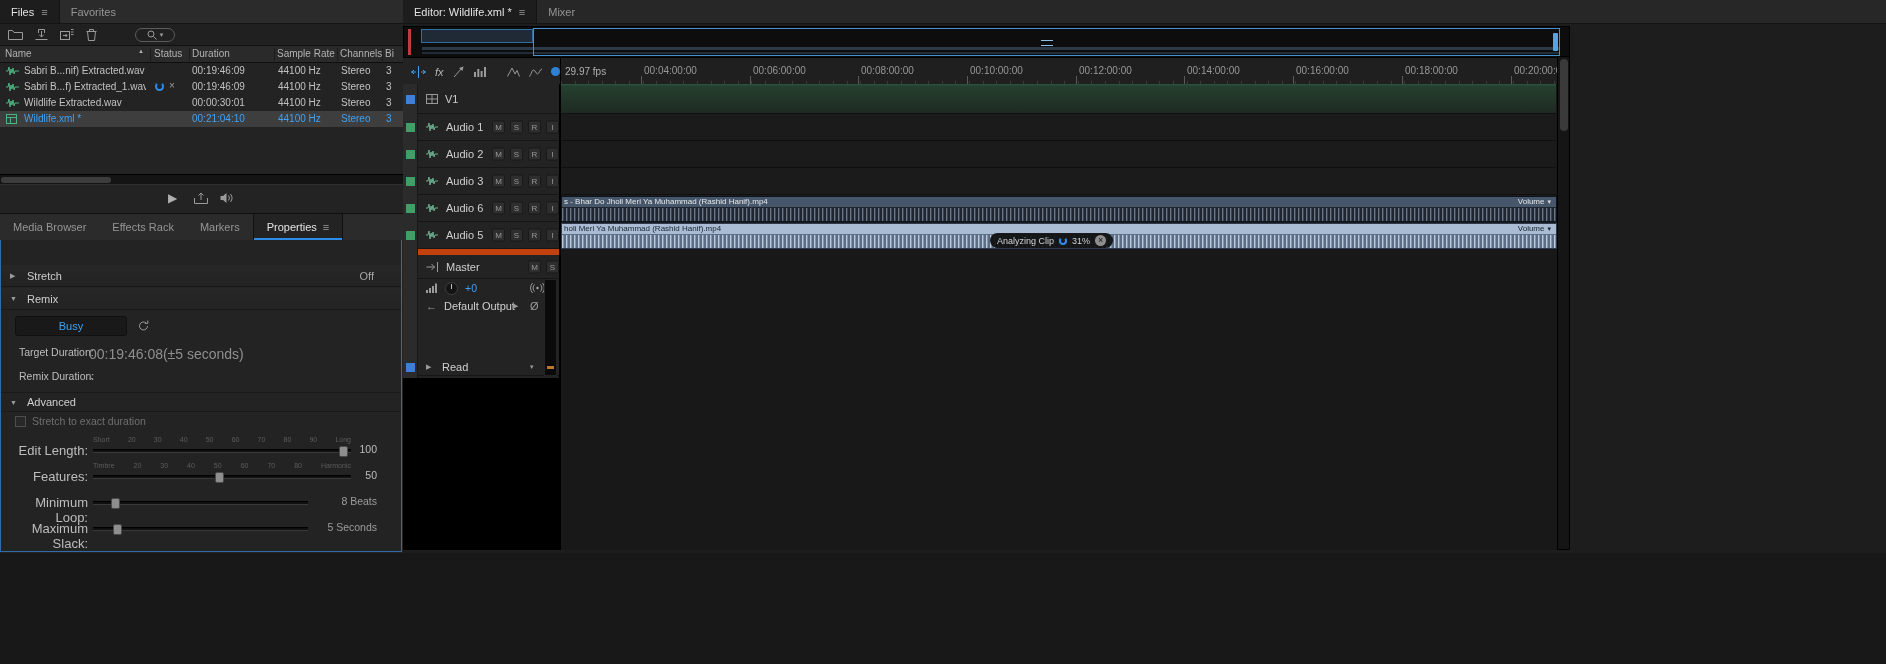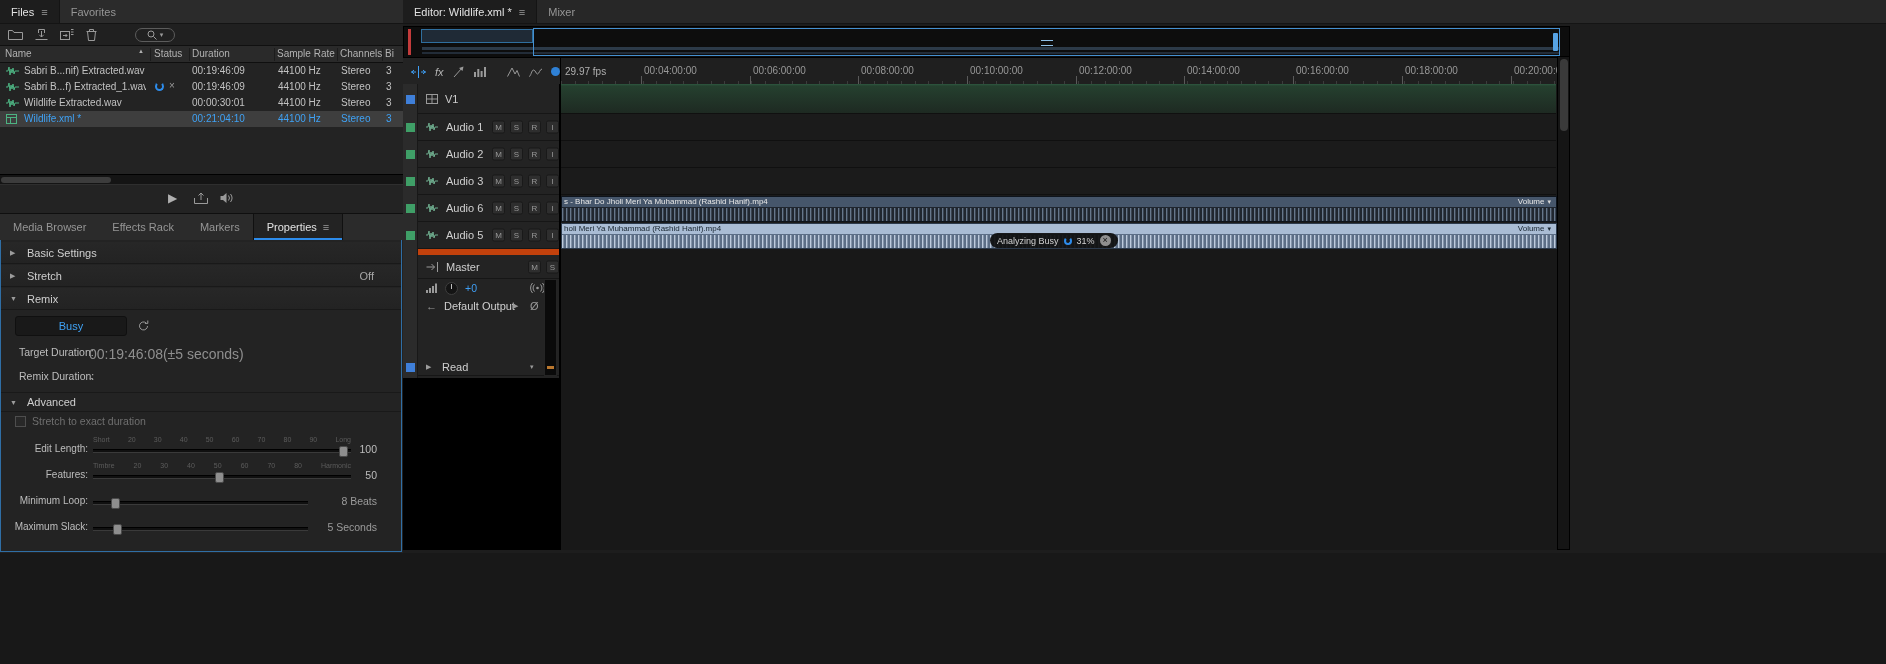--- a/index.html
+++ b/index.html
@@ -43,21 +43,21 @@
 .sechdr{position:absolute;left:0;right:0;height:22px;border-bottom:1px solid #191919;background:linear-gradient(#272727,#232323);display:flex;align-items:center;gap:8px;padding:0 9px;color:#cfcfcf;font-size:11px}
 .tri{font-size:7px;color:#9c9c9c;width:9px}
 .off-val{margin-left:auto;color:#a6a6a6;padding-right:18px}
 .busy-btn{position:absolute;left:14px;top:76px;width:112px;height:20px;background:#191919;border:1px solid #101010;border-radius:3px;color:#3fa2f5;font-size:11px;display:flex;align-items:center;justify-content:center}
 .re-ic{position:absolute;left:136px;top:79px}
 .prow-label{position:absolute;color:#bdbdbd;font-size:10.5px}
 .prow-val{position:absolute;color:#8f8f8f;font-size:14px}
 .chk{position:absolute;left:14px;top:176px;width:11px;height:11px;background:#282828;border:1px solid #4e4e4e}
 .chk-label{position:absolute;left:31px;top:175px;color:#6f6f6f;font-size:10.5px}
 .srow{position:absolute;left:0;right:0;height:26px}
-.slabel{position:absolute;left:0;width:87px;text-align:right;top:7px;color:#bdbdbd;font-size:10px}
+.slabel{position:absolute;left:0;width:87px;text-align:right;top:7px;color:#bdbdbd;font-size:13px}
 .sval{position:absolute;left:296px;width:80px;text-align:right;top:7px;color:#9b9b9b;font-size:10.5px}
 .strack{position:absolute;left:92px;top:13px;height:4px;background:#101010;border-top:1px solid #000;border-bottom:1px solid #3a3a3a}
 .sthumb{position:absolute;top:-4px;width:9px;height:11px;background:#8e8e8e;border:1px solid #4a4a4a;border-radius:2px}
 .sticks{position:absolute;left:92px;width:258px;top:0;display:flex;justify-content:space-between;font-size:7px;color:#5c5c5c}
 
 
 #right{position:absolute;left:403px;top:0;width:1483px;height:553px;background:#1d1d1d}
 .rp-tabbar{position:absolute;left:0;top:0;right:0;height:24px;background:#272727;border-bottom:1px solid #141414;display:flex}
 .navigator{position:absolute;left:0;top:26px;width:1167px;height:32px;background:#0d0d0d;border:1px solid #000}
 .nav-red{position:absolute;left:4px;top:2px;width:3px;height:26px;background:#c23b3b}
@@ -268,24 +268,20 @@
       <div class="ltab">
           <span>Markers</span>
         </div>
       <div class="ltab active">
         <span>Properties</span>
         <span class="hamb">≡</span>
       </div>
     </div>
 
     <div class="props">
-      <div class="sechdr" style="top:2px">
-        <span class="tri">▶</span>
-        <span>Basic Settings</span>
-      </div>
       <div class="sechdr" style="top:25px">
         <span class="tri">▶</span>
         <span>Stretch</span>
         <span class="off-val">Off</span>
       </div>
       <div class="sechdr" style="top:48px">
         <span class="tri">▼</span>
         <span>Remix</span>
       </div>
 
@@ -610,21 +606,21 @@
             <span>holi Meri Ya Muhammad (Rashid Hanif).mp4</span>
             <span class="cvol">
               <span>Volume</span>
               <span class="dd" style="color:#17242f">▾</span>
             </span>
           </div>
           <div class="cbody">
               <div class="wave"></div>
             </div>
           <div class="badge">
-            <span>Analyzing Busy</span>
+            <span>Analyzing Clip</span>
             <span class="spin"></span>
             <span>31%</span>
             <span class="xcir">×</span>
           </div>
         </div>
       </div>
 
       <div class="vscroll" style="top:-28px">
         <div class="vthumb"></div>
       </div>

